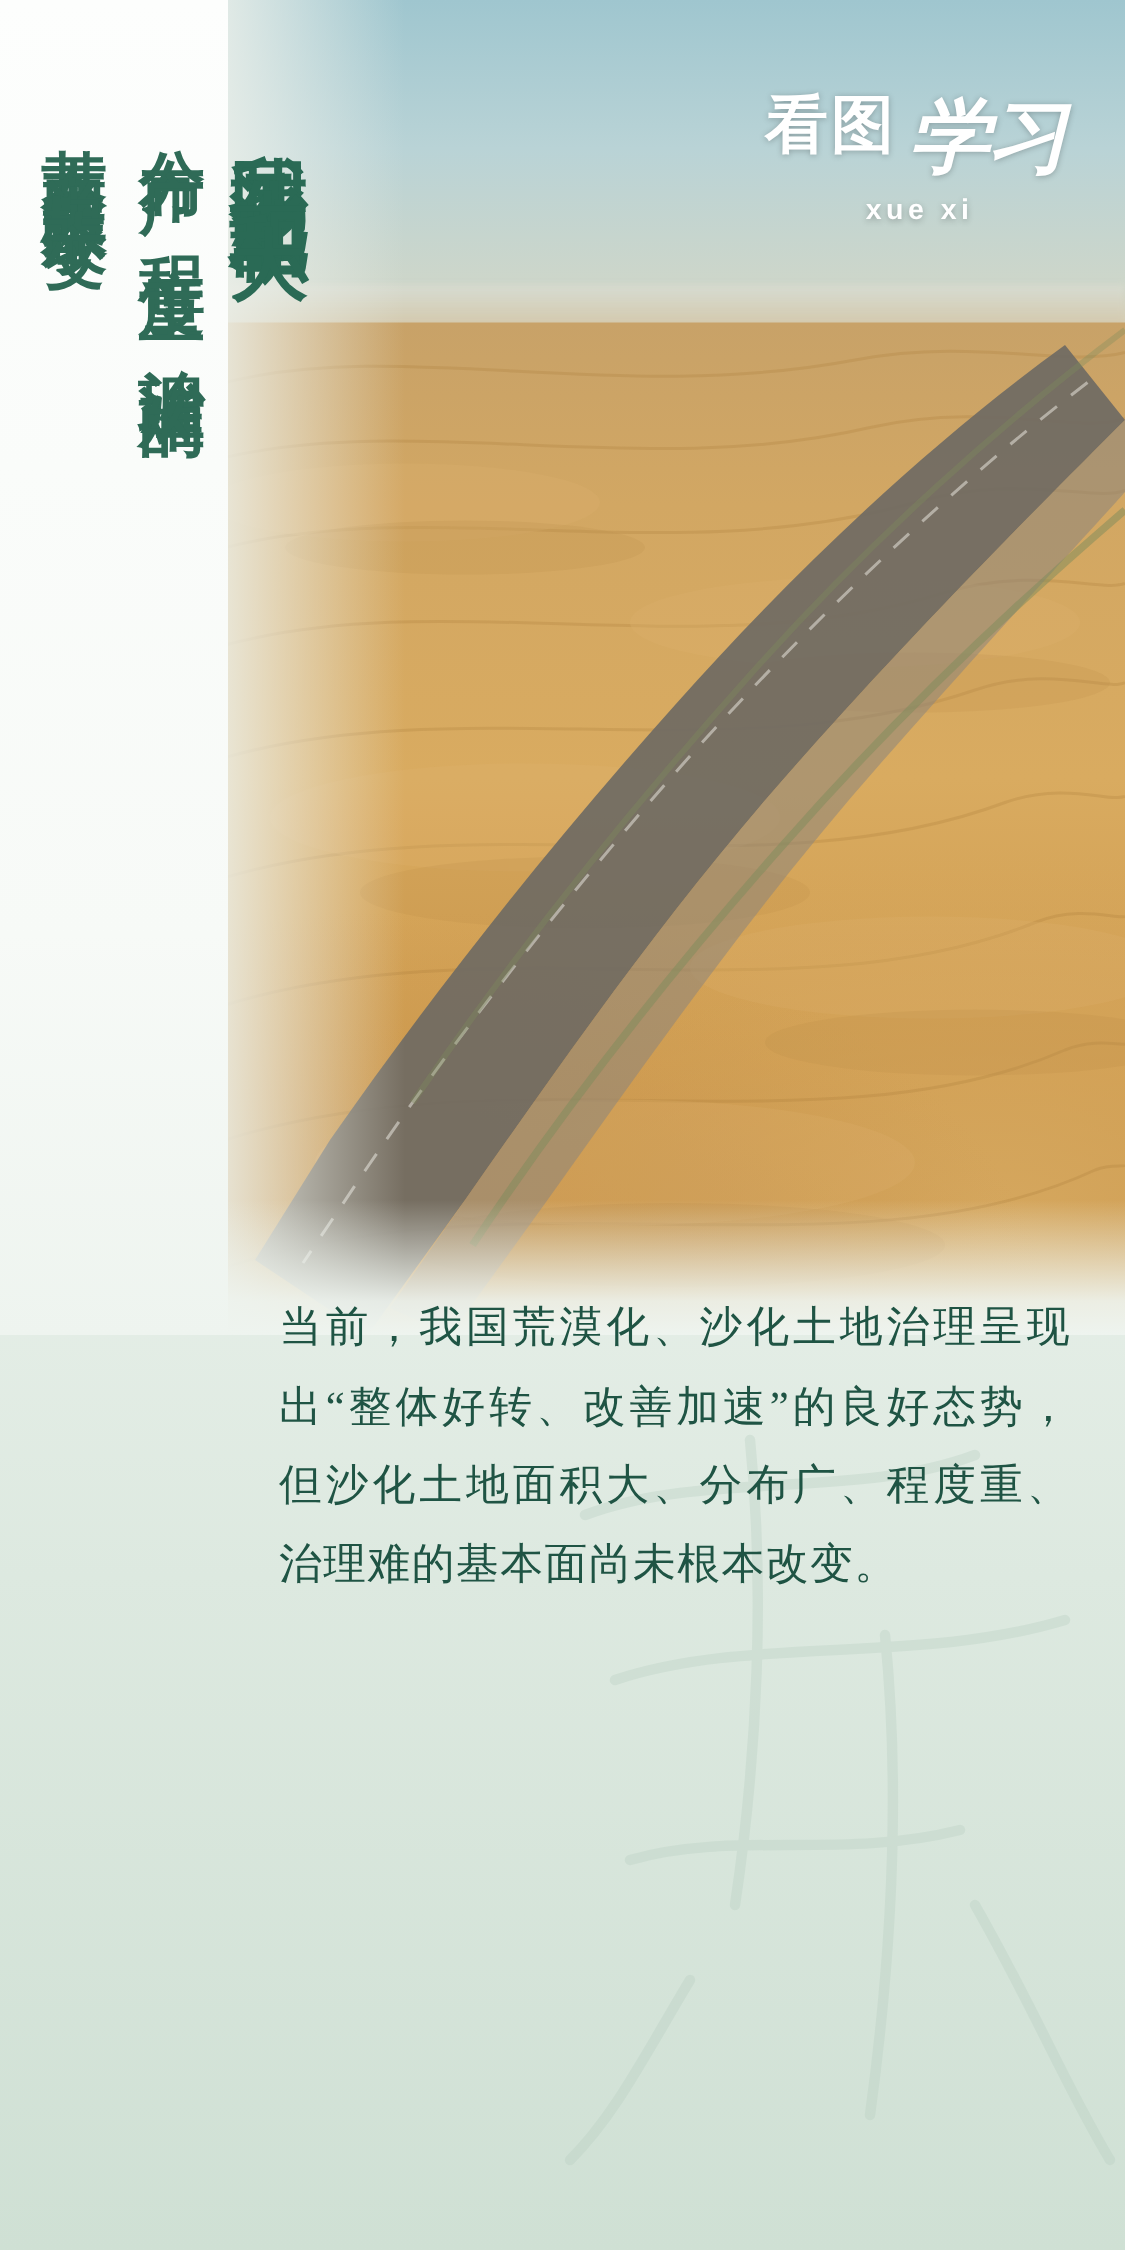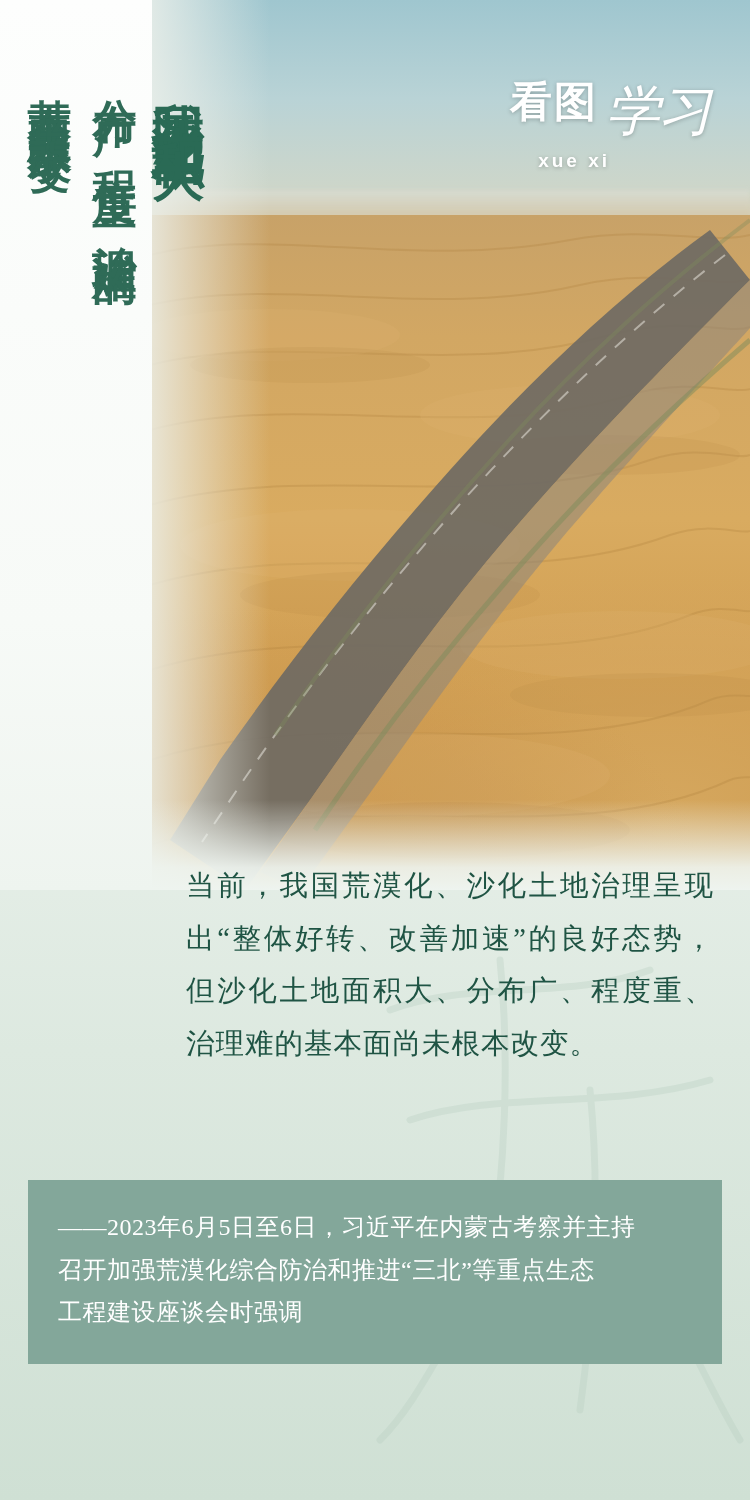--- a/index.html
+++ b/index.html
@@ -135,39 +135,37 @@
     text-align: right;
     color: #ffffff;
     text-shadow: 0 1px 4px rgba(0,0,0,0.25);
   }
   .brand .line1 {
     font-family: "Liberation Serif", serif;
     font-weight: bold;
     font-size: 42px;
     letter-spacing: 2px;
     display: flex;
-    align-items: center;
     justify-content: flex-end;
     gap: 8px;
   }
   .brand .script {
     font-family: "Liberation Serif", serif;
     font-style: italic;
     font-size: 54px;
-    font-weight: normal;
+    font-weight: bold;
     letter-spacing: -2px;
-    margin-top: 20px;
   }
   .brand .pinyin {
     font-family: "Liberation Sans", sans-serif;
     font-weight: bold;
     font-size: 19px;
     letter-spacing: 3px;
     margin-top: 2px;
-    margin-right: 100px;
+    margin-right: 61px;
   }
 
   
   .body-text {
     position: absolute;
     left: 186px;
     top: 860px;
     width: 528px;
     font-family: "Liberation Serif", serif;
     font-size: 28.5px;
@@ -287,20 +285,15 @@
   <div class="brand">
     <div class="line1">
       <span>看图</span>
       <span class="script">学习</span>
     </div>
     <div class="pinyin">xue xi</div>
   </div>
 
   <div class="body-text">当前，我国荒漠化、沙化土地治理呈现出“整体好转、改善加速”的良好态势，但沙化土地面积大、分布广、程度重、治理难的基本面尚未根本改变。</div>
 
-  <div class="attrib">
-    <div>——2023年6月5日至6日，习近平在内蒙古考察并主持</div>
-    <div>召开加强荒漠化综合防治和推进“三北”等重点生态</div>
-    <div>工程建设座谈会时强调</div>
-  </div>
 
 
 </div>
 
 </body></html>

